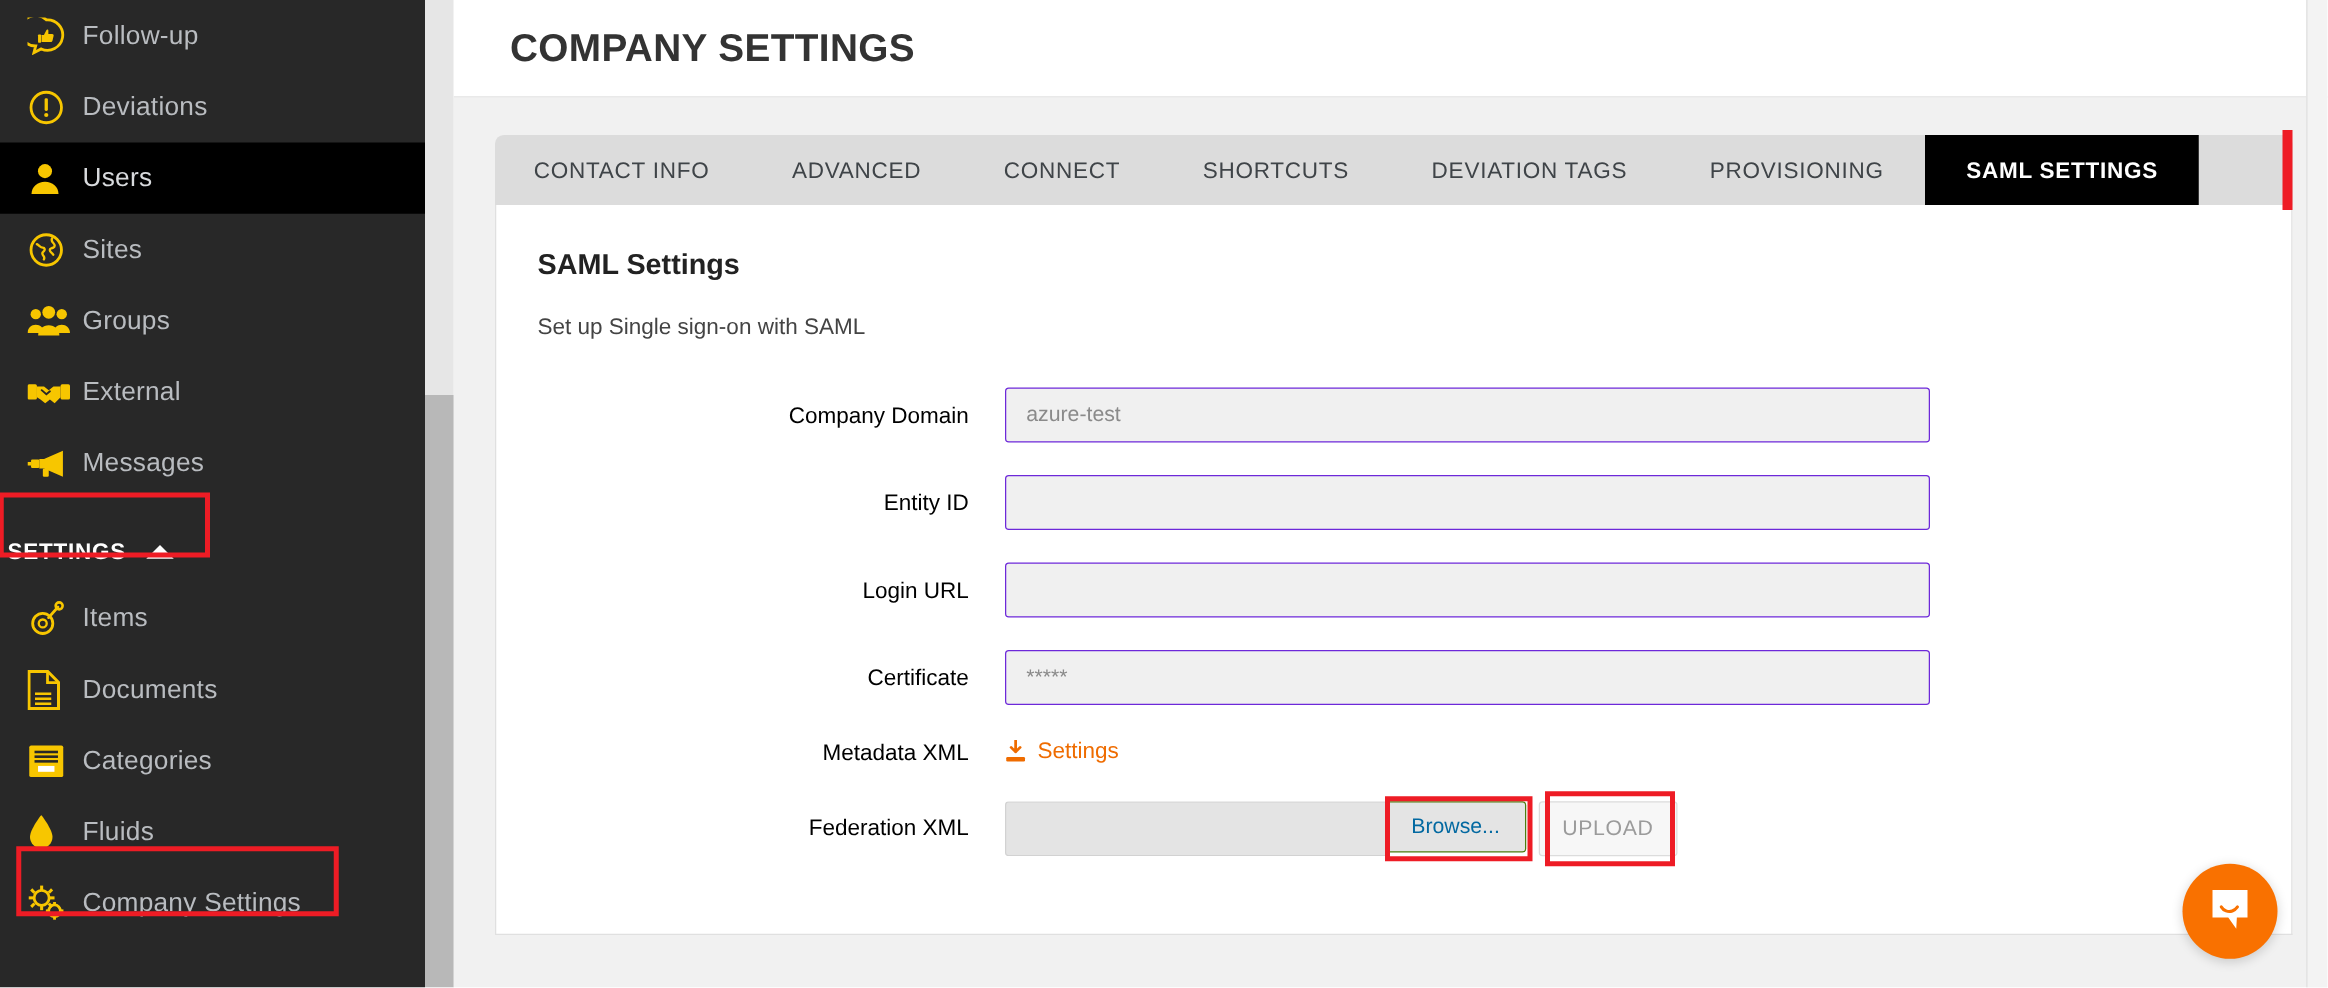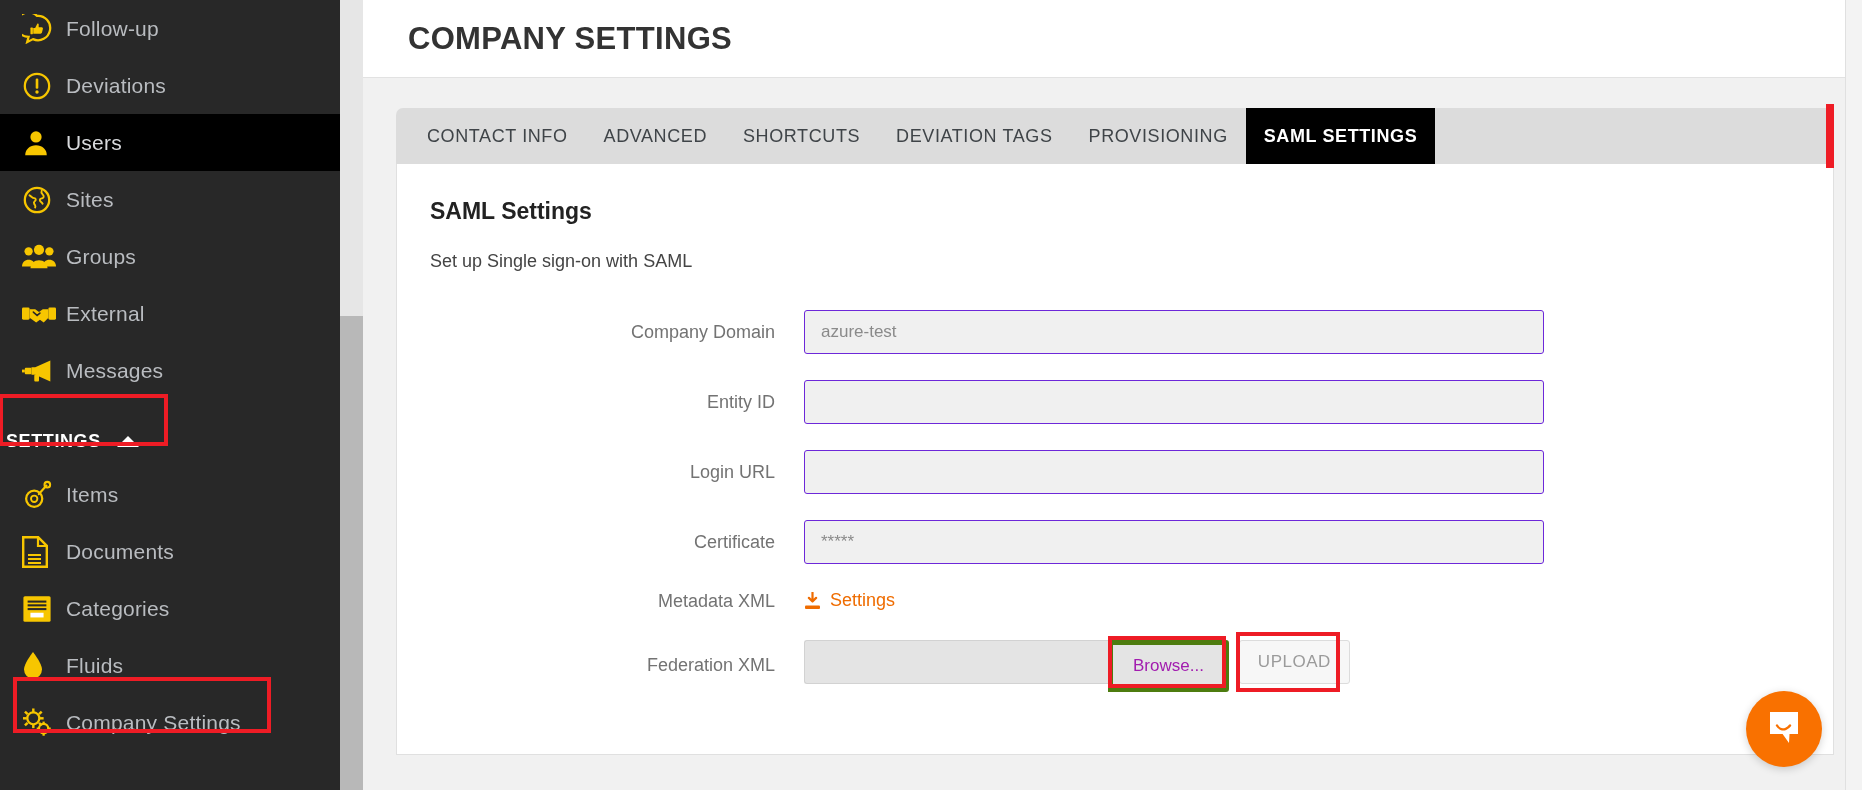--- a/index.html
+++ b/index.html
@@ -87,21 +87,21 @@
   .tabstrip {
     position: relative;
     height: 56px;
     background: #dcdcdc;
     border-radius: 7px 7px 0 0;
     display: flex; align-items: stretch;
     overflow: visible;
   }
   .tab {
     display: flex; align-items: center; justify-content: center;
-    padding: 0 18px;
+    padding: 0 33px;
     font-size: 18px; letter-spacing: .6px; color: #3f4448;
     cursor: pointer;
     white-space: nowrap;
   }
   .tab:first-child { padding-left: 31px; }
   .tab.selected {
     background: #000000; color: #ffffff; font-weight: 700;
   }
   #rb-tab {
     position: absolute; top: -4px; right: 0; border: 4px solid #ee1c25;
@@ -116,21 +116,21 @@
   .panel-title { font-size: 23px; font-weight: 700; color: #222; margin-bottom: 26px; }
   .panel-sub { font-size: 18px; color: #444; margin-bottom: 38px; }
 
   .form-row {
     display: flex; align-items: center;
     margin-bottom: 26px;
   }
   .form-label {
     width: 374px; flex: 0 0 374px;
     text-align: right; padding-right: 29px;
-    font-size: 18px; color: #737373;
+    font-size: 18px; color: #000000;
   }
   .form-ctl { flex: 1 1 auto; max-width: 740px; position: relative; }
   .txt {
     display: block; width: 100%; height: 44px;
     background: #f0f0f0; border: 1px solid #6d28d9; border-radius: 3px;
     font-size: 17px; color: #8a8a8a;
     padding: 0 16px;
     font-family: "Liberation Sans", sans-serif;
     outline: none;
   }
@@ -142,24 +142,24 @@
   }
   .dl-link svg { display:block; }
 
   .file-row { display: flex; align-items: stretch; position: relative; }
   .file-fake {
     width: 304px; height: 44px;
     background: #e4e4e4; border: 1px solid #d2d2d2; border-right: none;
     border-radius: 3px 0 0 3px;
   }
   .browse-btn {
-    height: 52px; padding: 0 20px;
-    background: #e4e4e4; border: 5px solid #4d7c0f;
+    height: 41px; padding: 0 20px;
+    background: #e4e4e4; border: 1px solid #4d7c0f;
     border-radius: 0 3px 3px 0;
-    font-size: 17px; color: #a21caf; cursor: pointer;
+    font-size: 17px; color: #0369a1; cursor: pointer;
     display: flex; align-items: center; justify-content: center;
     font-family: "Liberation Sans", sans-serif;
   }
   .upload-btn {
     height: 44px; margin-left: 10px; padding: 0 18px;
     background: #f7f7f7; border: 1px solid #dcdcdc; border-radius: 3px;
     font-size: 17px; letter-spacing: .5px; color: #9b9b9b; cursor: pointer;
     display: flex; align-items: center; justify-content: center;
     font-family: "Liberation Sans", sans-serif;
   }
@@ -361,20 +361,21 @@
 
     <header class="topbar">
       <h1 class="page-title">COMPANY SETTINGS</h1>
     </header>
 
     <div class="card-wrap">
 
       <div class="tabstrip">
         <div class="tab">CONTACT INFO</div>
         <div class="tab">ADVANCED</div>
+        <div class="tab">CONNECT</div>
         <div class="tab">SHORTCUTS</div>
         <div class="tab">DEVIATION TAGS</div>
         <div class="tab">PROVISIONING</div>
         <div class="tab selected">SAML SETTINGS</div>
         <div class="redbox" id="rb-tab"></div>
       </div>
 
       <section class="panel">
         <h2 class="panel-title">SAML Settings</h2>
         <p class="panel-sub">Set up Single sign-on with SAML</p>

